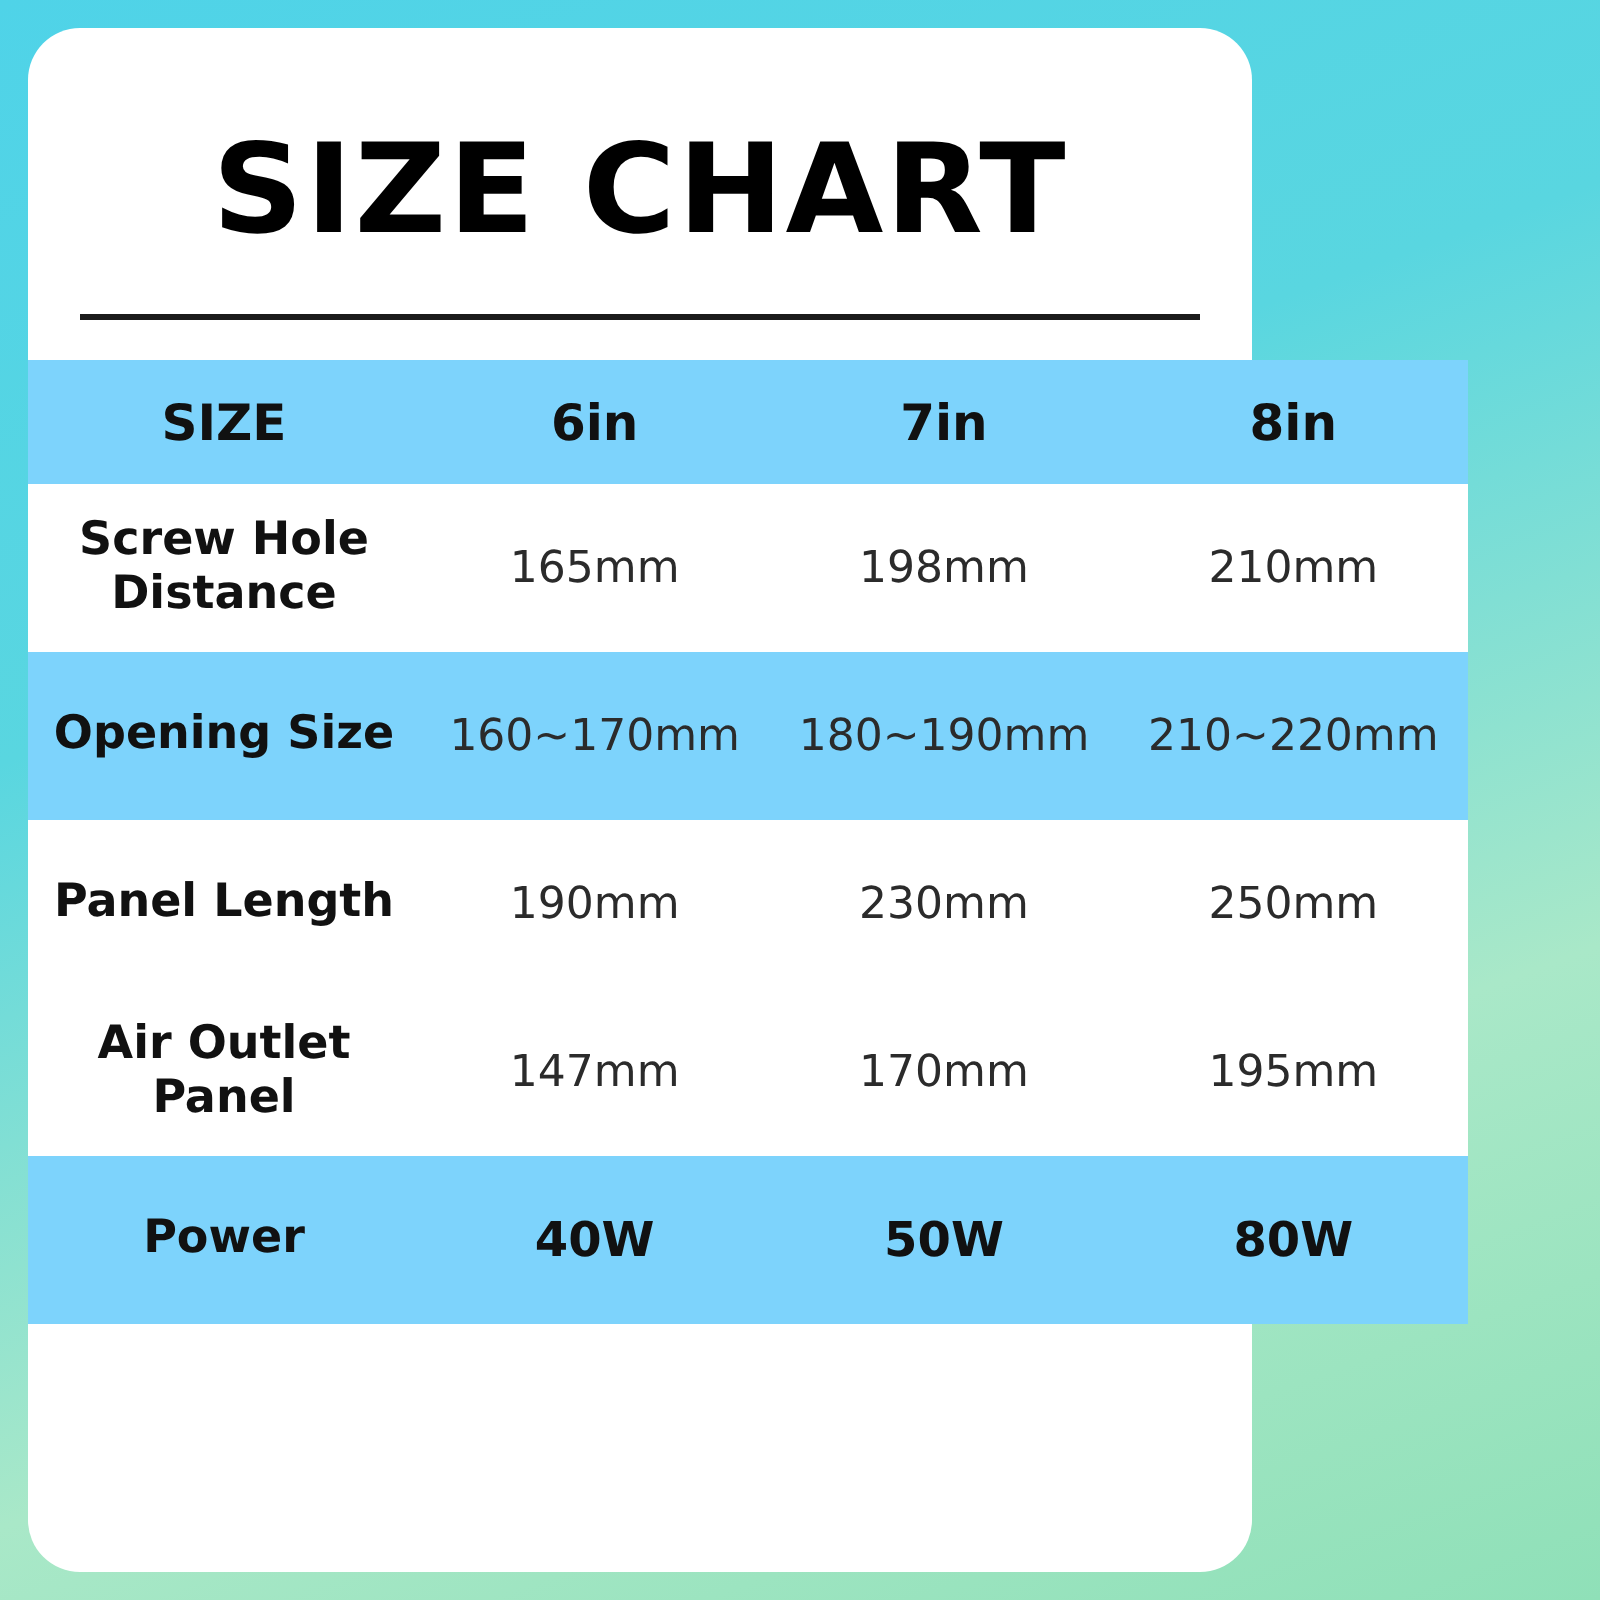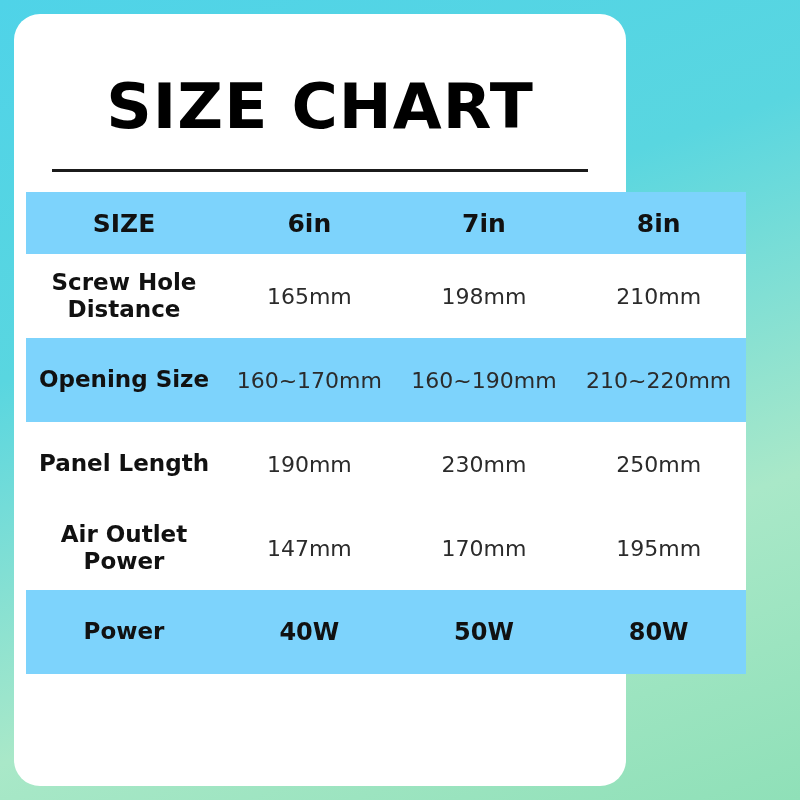--- a/index.html
+++ b/index.html
@@ -15,21 +15,21 @@
   }
   .card {
     position: absolute;
     left: 14px;
     top: 14px;
     width: 612px;
     height: 772px;
     background: #ffffff;
     border-radius: 26px;
     box-sizing: border-box;
-    padding: 12px;
+    padding: 0;
   }
   .title {
     text-align: center;
     font-family: "DejaVu Sans", sans-serif;
     font-weight: bold;
     font-size: 62px;
     letter-spacing: 1px;
     color: #000000;
     margin: 0;
     padding-top: 44px;
@@ -111,31 +111,31 @@
     <tbody>
       <tr class="body-row plain">
         <td class="row-label">Screw Hole Distance</td>
         <td class="row-val">165mm</td>
         <td class="row-val">198mm</td>
         <td class="row-val">210mm</td>
       </tr>
       <tr class="body-row alt">
         <td class="row-label">Opening Size</td>
         <td class="row-val">160~170mm</td>
-        <td class="row-val">160~190mm</td>
+        <td class="row-val">180~190mm</td>
         <td class="row-val">210~220mm</td>
       </tr>
       <tr class="body-row plain">
         <td class="row-label">Panel Length</td>
         <td class="row-val">190mm</td>
         <td class="row-val">230mm</td>
         <td class="row-val">250mm</td>
       </tr>
       <tr class="body-row plain">
-        <td class="row-label">Air Outlet Power</td>
+        <td class="row-label">Air Outlet Panel</td>
         <td class="row-val">147mm</td>
         <td class="row-val">170mm</td>
         <td class="row-val">195mm</td>
       </tr>
       <tr class="body-row alt power">
         <td class="row-label">Power</td>
         <td class="row-val">40W</td>
         <td class="row-val">50W</td>
         <td class="row-val">80W</td>
       </tr>

